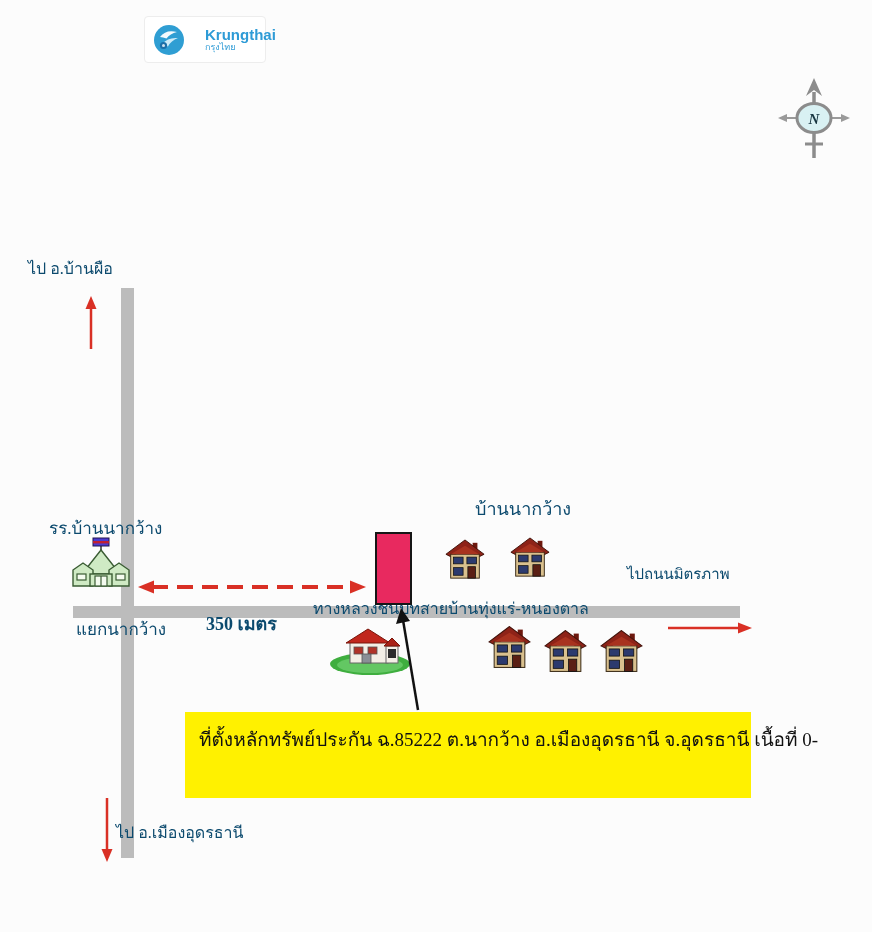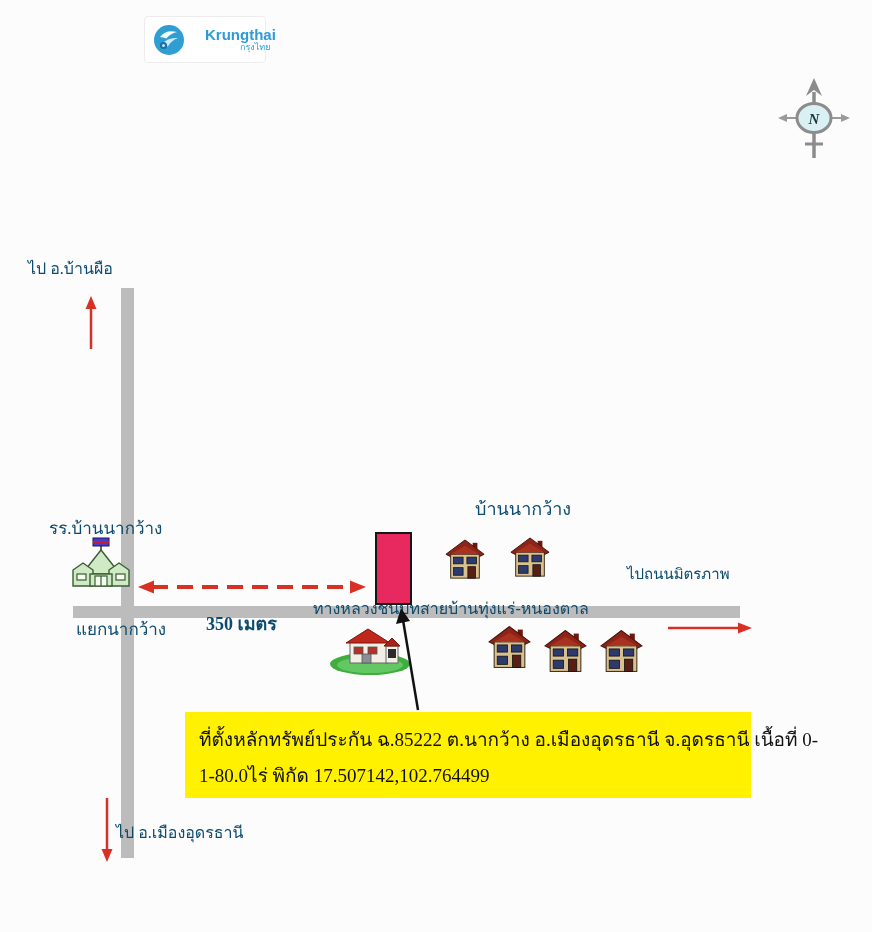--- a/index.html
+++ b/index.html
@@ -12,21 +12,21 @@
   .abs { position:absolute; }
 
   
   .logo-box {
     left:144px; top:16px; width:122px; height:47px;
     background:#ffffff; border:1px solid #ededed; border-radius:4px;
     display:flex; align-items:center; gap:20px; padding:4px 8px;
   }
   .logo-text { display:flex; flex-direction:column; line-height:1.05; }
   .logo-brand { font-family:"Liberation Sans", sans-serif; font-weight:bold; font-size:15px; color:#2e9bd6; }
-  .logo-brand-th { font-family:"Liberation Sans", sans-serif; font-size:9px; color:#2e9bd6;margin-left:35px; }
+  .logo-brand-th { font-family:"Liberation Sans", sans-serif; font-size:9px; color:#2e9bd6; }
   .page-title {
     left:280px; top:24px; width:320px; text-align:center;
     font-size:27px; font-weight:bold; color:#1a1a1a; letter-spacing:1px;
   }
 
   
   .v-road { left:121px; top:288px; width:13px; height:570px; background:var(--road,#bcbcbc); }
   .h-road { left:73px;  top:606px; width:667px; height:12px; background:var(--road,#bcbcbc); }
 
   
@@ -226,21 +226,20 @@
 
   <div class="abs icon-wrap" style="left:666px; top:620px;">
     <svg width="88" height="16" viewBox="0 0 88 16">
       <line x1="2" y1="8" x2="74" y2="8" stroke="var(--direction-arrow,#d93025)" stroke-width="2.5"></line>
       <polygon points="86,8 72,2.5 72,13.5" fill="var(--direction-arrow,#d93025)"></polygon>
     </svg>
   </div>
 
   <div class="abs callout">
     <span class="callout-line">ที่ตั้งหลักทรัพย์ประกัน ฉ.85222 ต.นากว้าง อ.เมืองอุดรธานี จ.อุดรธานี เนื้อที่  0-</span>
-    <span class="callout-line">1-80.0ไร่ พิกัด 17.507142,102.764499</span>
   </div>
 
   <div class="abs map-label lbl-udon">ไป อ.เมืองอุดรธานี</div>
   <div class="abs icon-wrap" style="left:98px; top:796px;">
     <svg width="18" height="68" viewBox="0 0 18 68">
       <line x1="9" y1="2" x2="9" y2="56" stroke="var(--direction-arrow,#d93025)" stroke-width="2.5"></line>
       <polygon points="9,66 3.5,53 14.5,53" fill="var(--direction-arrow,#d93025)"></polygon>
     </svg>
   </div>
 

